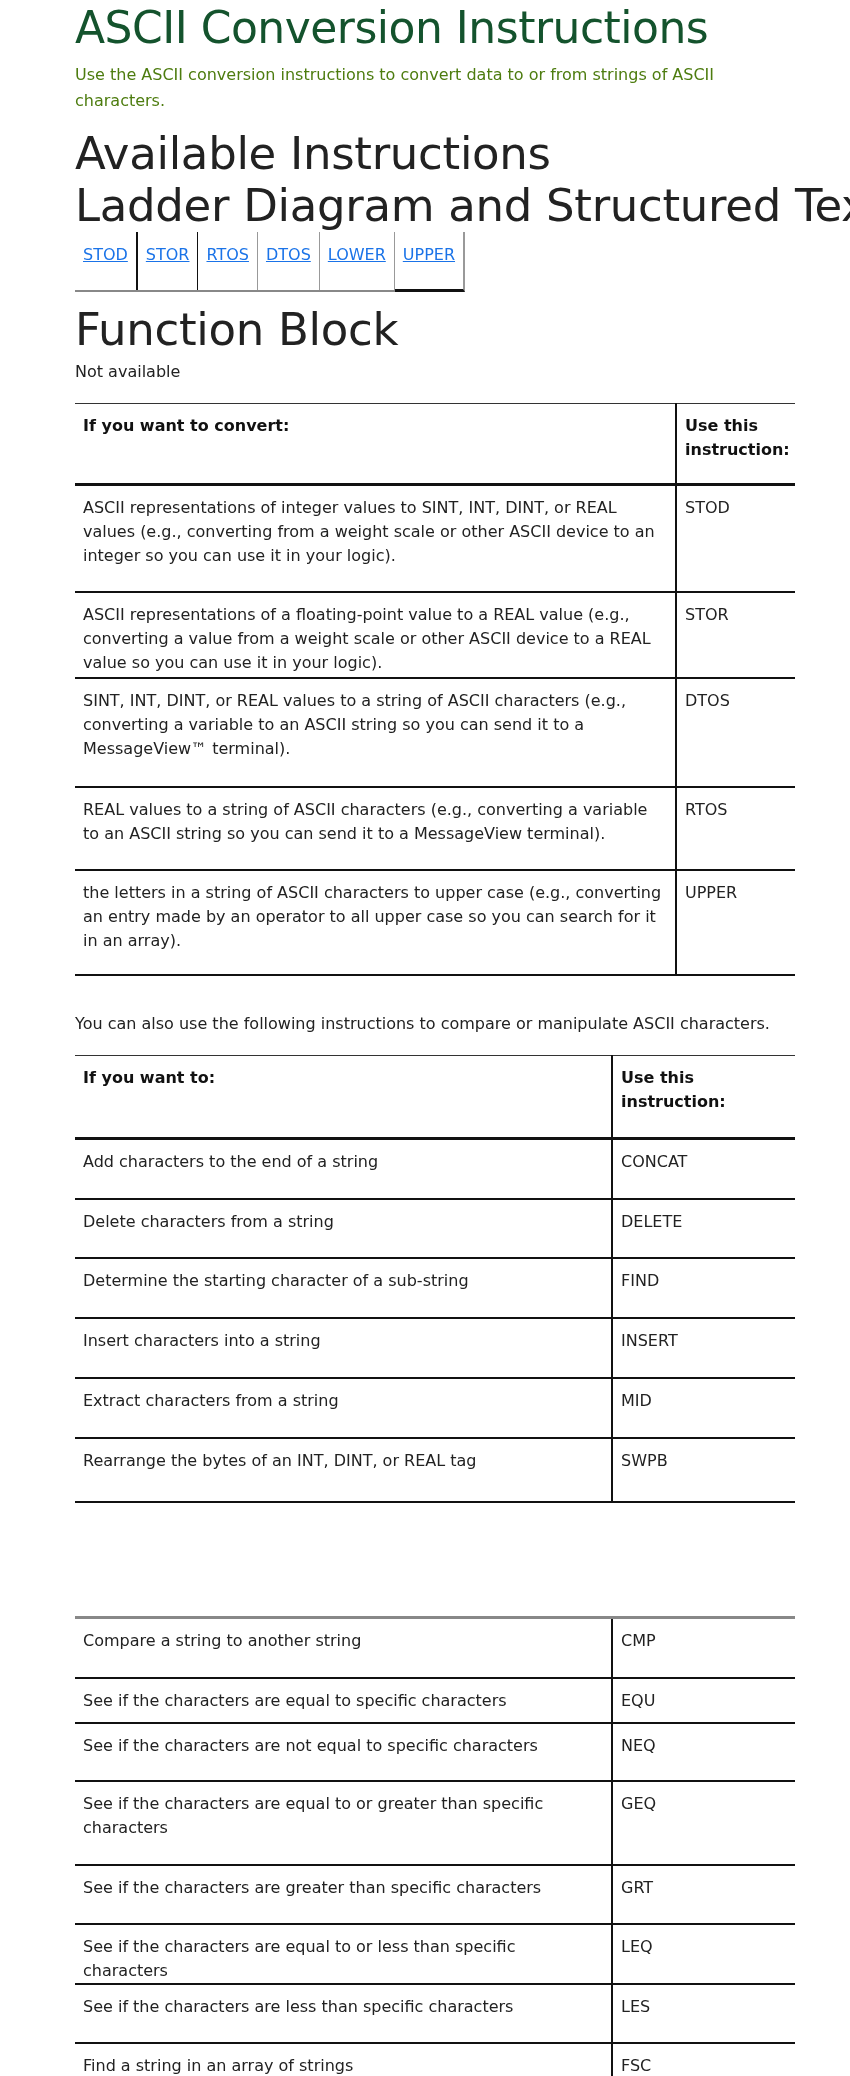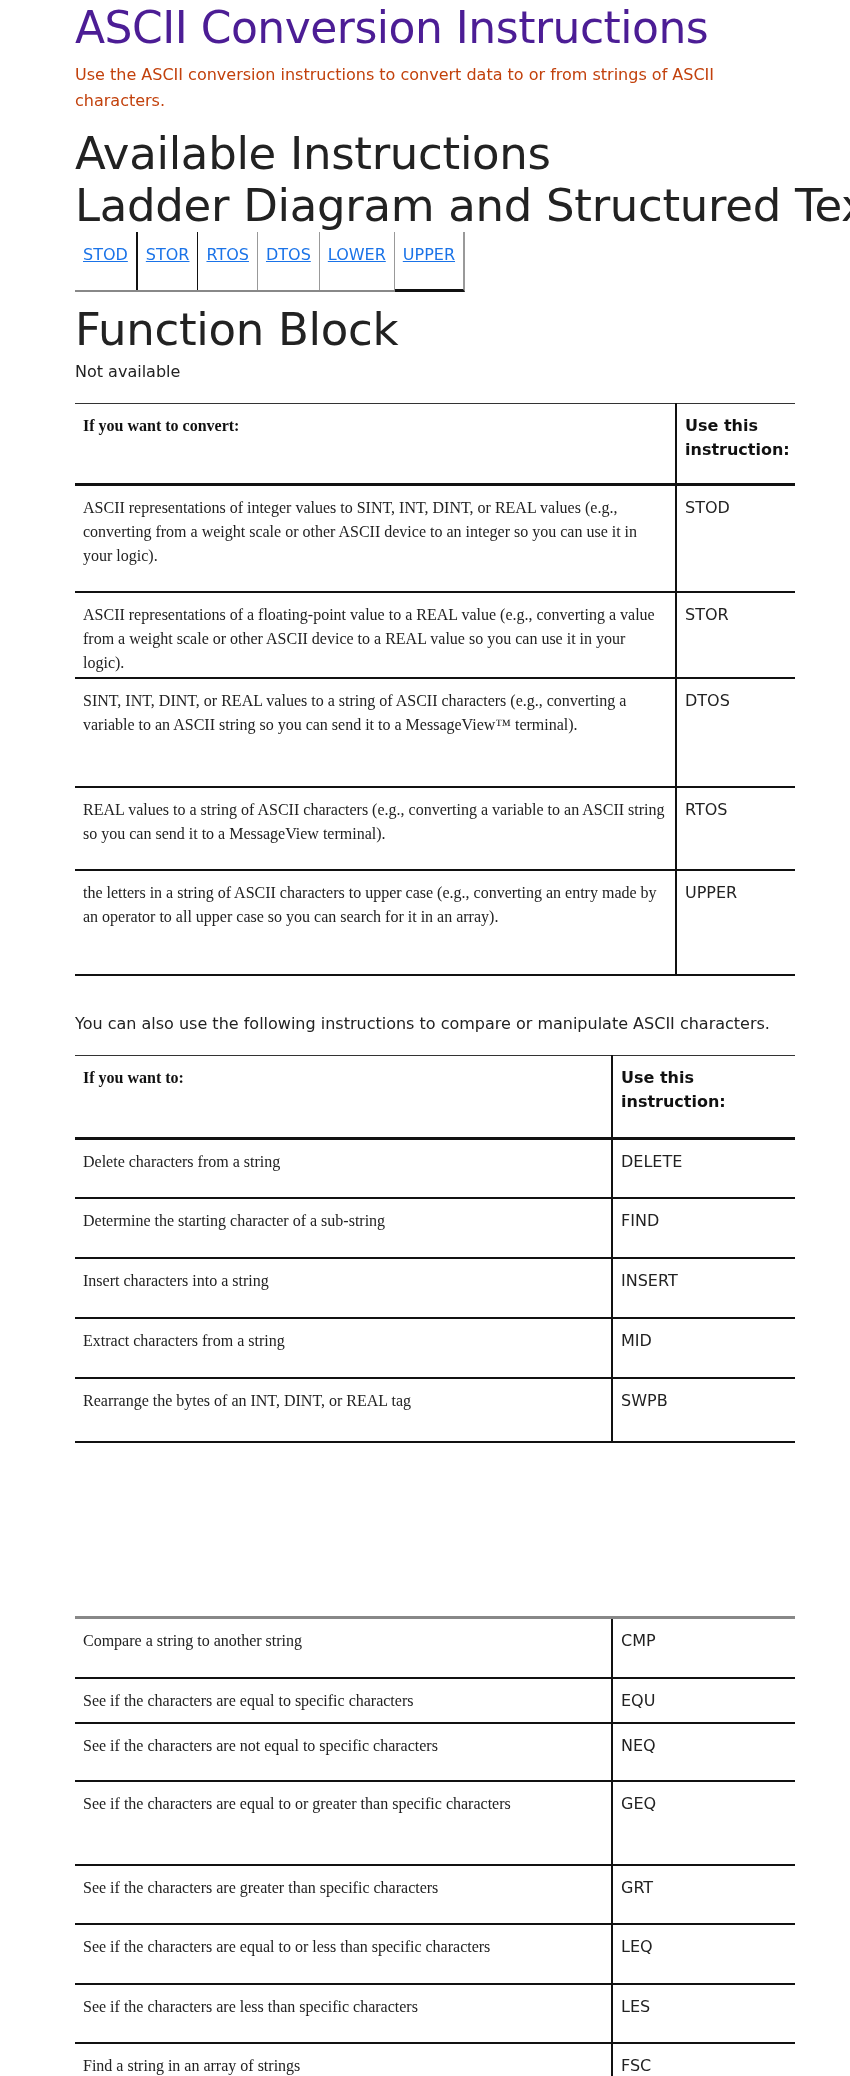--- a/index.html
+++ b/index.html
@@ -5,25 +5,25 @@
   html, body { margin: 0; padding: 0; background: #ffffff; }
   body {
     width: 850px; height: 2076px; position: relative; overflow: hidden;
     font-family: "DejaVu Sans", "Liberation Sans", sans-serif;
     color: #222222;
   }
   .page { position: absolute; left: 75px; top: 0; width: 720px; }
   h1 {
     position: absolute; left: 0; top: 0; margin: 0;
     font-weight: normal; font-size: 44px; line-height: 56px; letter-spacing: -0.5px;
-    color: #4c1d95; white-space: nowrap;
+    color: #14532d; white-space: nowrap;
   }
   .intro {
     position: absolute; left: 0; top: 62px; width: 660px; margin: 0;
-    font-size: 16px; line-height: 26px; color: #c2410c;
+    font-size: 16px; line-height: 26px; color: #4d7c0f;
   }
   h2 {
     position: absolute; left: 0; margin: 0; font-weight: normal;
     font-size: 45px; line-height: 44px; color: #222; white-space: nowrap; letter-spacing: -0.3px;
   }
   #h-available { top: 132px; }
   #h-ladder { top: 184px; }
   #h-fb { top: 308px; }
   .links {
     position: absolute; left: 0; top: 232px; height: 58px;
@@ -44,21 +44,21 @@
 
   table.grid {
     position: absolute; left: 0; width: 720px; border-collapse: collapse;
     font-size: 16px; line-height: 24px; table-layout: fixed;
   }
   table.grid td, table.grid th {
     vertical-align: top; text-align: left; padding: 10px 8px 0 8px; box-sizing: border-box;
     border-bottom: 2px solid #111;
   }
   table.grid th { font-weight: bold; color: #111; padding-top: 10px; }
-  table.grid .c1 { border-right: 2px solid #111; font-family: Liberation Serif, serif; }
+  table.grid .c1 { border-right: 2px solid #111; }
   table.grid thead tr { border-top: 1px solid #333; }
   table.grid thead th { border-bottom: 3px solid #111; }
   #t1 { top: 403px; }
   #t1 col.a { width: 601px; }
   #t2 { top: 1055px; }
   #t2 col.a { width: 537px; }
   #t3 { top: 1616px; }
   #t3 col.a { width: 537px; }
   #t3 tr:first-child td { border-top: 3px solid #888; }
   #t1 td.c2 { color: #222; }
@@ -139,20 +139,24 @@
         <col class="a">
         <col class="b">
       </colgroup>
     <thead>
       <tr style="height:83px">
         <th class="c1">If you want to:</th>
         <th class="c2">Use this instruction:</th>
       </tr>
     </thead>
     <tbody>
+      <tr style="height:60px">
+        <td class="c1">Add characters to the end of a string</td>
+        <td class="c2">CONCAT</td>
+      </tr>
       <tr style="height:59px">
         <td class="c1">Delete characters from a string</td>
         <td class="c2">DELETE</td>
       </tr>
       <tr style="height:60px">
         <td class="c1">Determine the starting character of a sub-string</td>
         <td class="c2">FIND</td>
       </tr>
       <tr style="height:60px">
         <td class="c1">Insert characters into a string</td>

